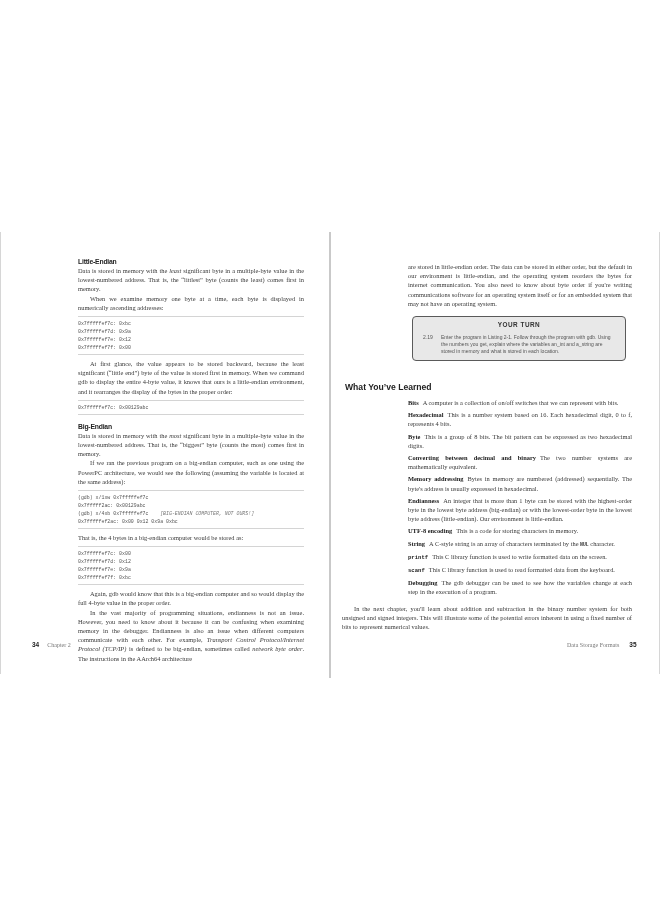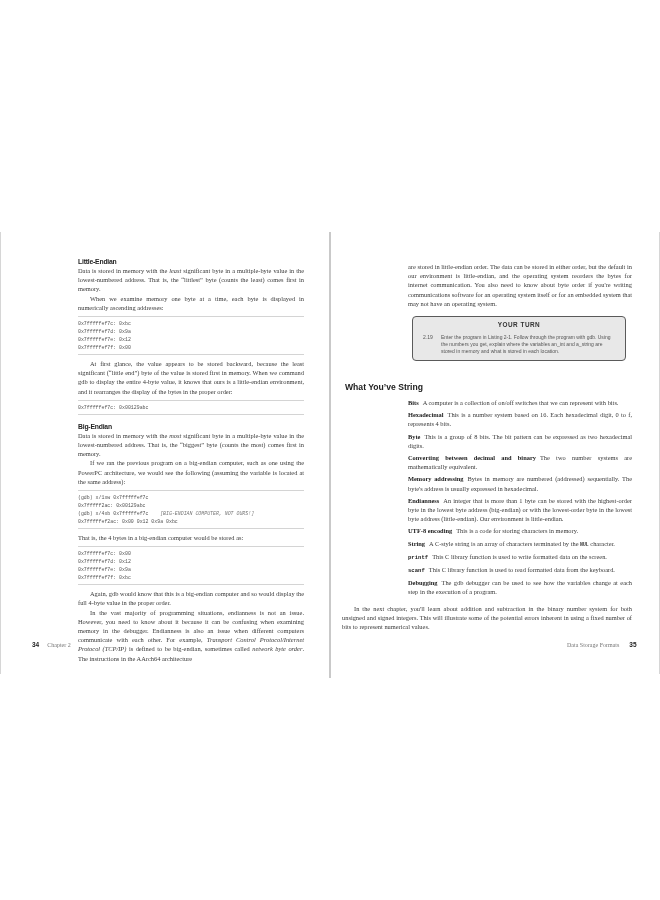--- a/index.html
+++ b/index.html
@@ -100,21 +100,21 @@
   <p style="margin-left:66px;width:224px;">are stored in little-endian order. The data can be stored in either order, but the default in our environment is little-endian, and the operating system reorders the bytes for internet communication. You also need to know about byte order if you're writing communications software for an operating system itself or for an embedded system that may not have an operating system.</p>
 
   <div class="your-turn">
     <div class="your-turn-title">YOUR TURN</div>
     <div class="your-turn-row">
       <span class="num">2.19</span>
       <span>Enter the program in Listing 2-1. Follow through the program with gdb. Using the numbers you get, explain where the variables an_int and a_string are stored in memory and what is stored in each location.</span>
     </div>
   </div>
 
-  <div class="section-title">What You’ve String</div>
+  <div class="section-title">What You’ve Learned</div>
 
   <div class="right-col">
     <p class="term"><span class="term-name">Bits</span><span>A computer is a collection of on/off switches that we can represent with bits.</span></p>
     <p class="term"><span class="term-name">Hexadecimal</span><span>This is a number system based on 16. Each hexadecimal digit, 0 to f, represents 4 bits.</span></p>
     <p class="term"><span class="term-name">Byte</span><span>This is a group of 8 bits. The bit pattern can be expressed as two hexadecimal digits.</span></p>
     <p class="term"><span class="term-name">Converting between decimal and binary</span><span>The two number systems are mathematically equivalent.</span></p>
     <p class="term"><span class="term-name">Memory addressing</span><span>Bytes in memory are numbered (addressed) sequentially. The byte's address is usually expressed in hexadecimal.</span></p>
     <p class="term"><span class="term-name">Endianness</span><span>An integer that is more than 1 byte can be stored with the highest-order byte in the lowest byte address (big-endian) or with the lowest-order byte in the lowest byte address (little-endian). Our environment is little-endian.</span></p>
     <p class="term"><span class="term-name">UTF-8 encoding</span><span>This is a code for storing characters in memory.</span></p>
     <p class="term"><span class="term-name">String</span><span>A C-style string is an array of characters terminated by the </span><span class="sc-null">NUL</span><span> character.</span></p>

